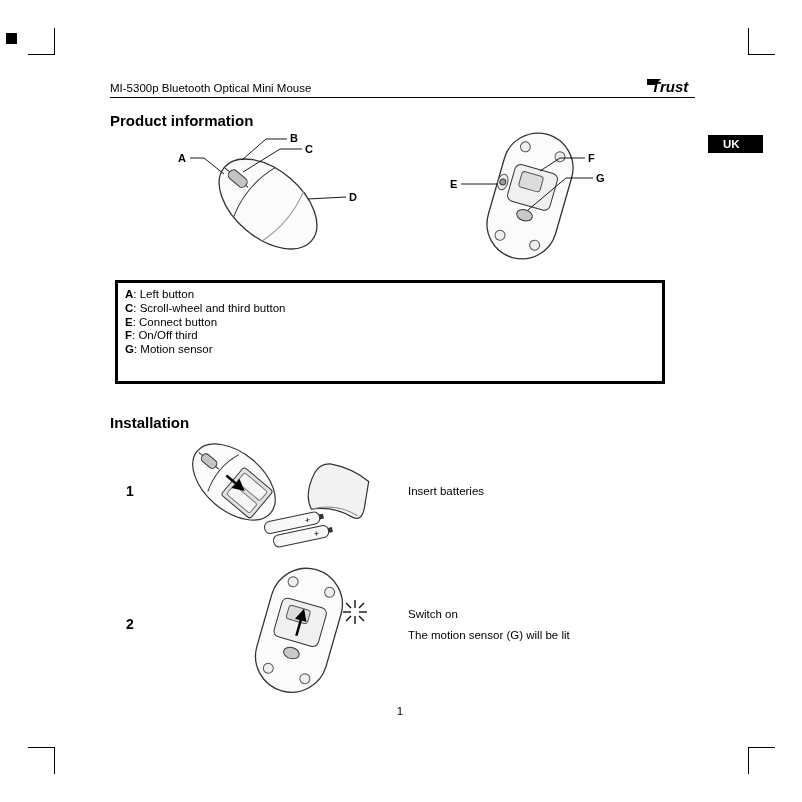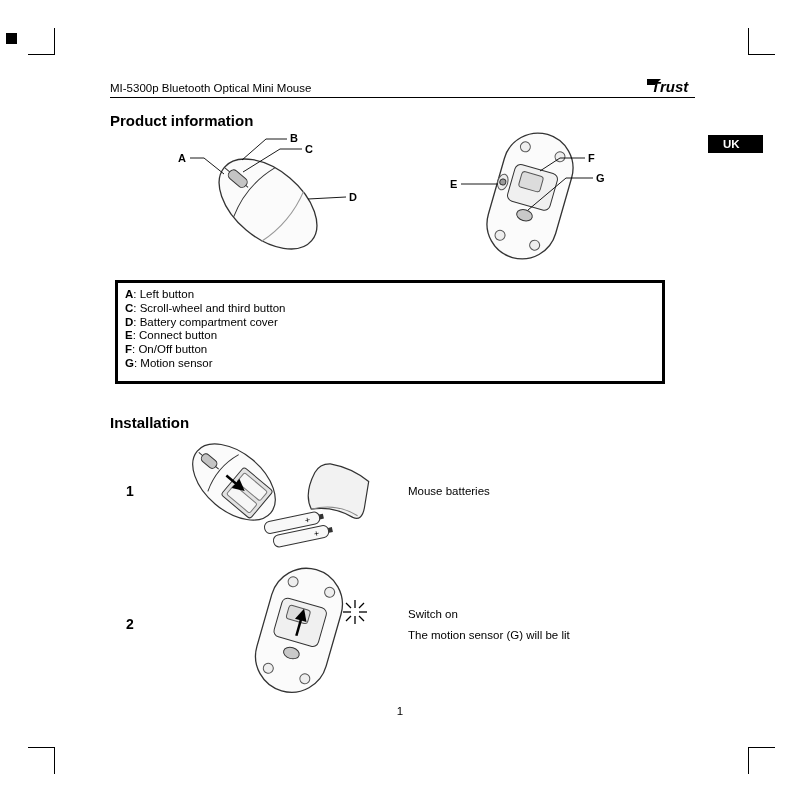--- a/index.html
+++ b/index.html
@@ -89,23 +89,22 @@
     <polyline points="13,60 30,60 50,60" class="thin"></polyline>
     <text x="140" y="38" class="co">F</text>
     <polyline points="137,34 112,34 92,47" class="thin"></polyline>
     <text x="148" y="58" class="co">G</text>
     <polyline points="145,54 118,54 80,86" class="thin"></polyline>
   </svg>
 
   <div class="legend-box" style="left:115px;top:280px;width:550px;height:104px">
     <div><b>A</b><span>: Left button</span></div>
     <div><b>C</b><span>: Scroll-wheel and third button</span></div>
-    <div><b>D</b><span>: Battery compartment cover</span></div>
     <div><b>E</b><span>: Connect button</span></div>
-    <div><b>F</b><span>: On/Off button</span></div>
+    <div><b>F</b><span>: On/Off third</span></div>
     <div><b>G</b><span>: Motion sensor</span></div>
   </div>
 
   <div class="abs heading" style="left:110px;top:414px">Installation</div>
 
   <div class="abs stepnum" style="left:126px;top:483px">1</div>
   <svg class="abs" style="left:166px;top:428px" width="235" height="132" viewBox="0 0 235 132">
     <g transform="rotate(-50 68 54)">
       <ellipse cx="68" cy="54" rx="29" ry="48" fill="#fbfbfb" class="part" stroke-width="1.2"></ellipse>
       <path d="M44,40 Q68,31 92,40" class="part" fill="none"></path>
@@ -123,21 +122,21 @@
       <text x="141" y="94.5" font-size="9">+</text>
       <rect x="106" y="100" width="56" height="12" rx="5.5" fill="#f8f8f8" class="part"></rect>
       <rect x="162" y="103.5" width="4" height="5" fill="#333"></rect>
       <text x="147" y="109.5" font-size="9">+</text>
     </g>
     <g transform="translate(150,28) rotate(18)">
       <path d="M4,16 Q0,40 12,52 Q32,42 54,47 Q64,48 62,34 L58,8 Q38,0 16,3 Q6,6 4,16 Z" fill="#f2f2f2" class="part" stroke-width="1.2"></path>
       <path d="M12,52 Q34,38 58,44" fill="none" stroke="#888"></path>
     </g>
   </svg>
-  <div class="abs bodytext" style="left:408px;top:485px">Mouse batteries</div>
+  <div class="abs bodytext" style="left:408px;top:485px">Insert batteries</div>
 
   <div class="abs stepnum" style="left:126px;top:616px">2</div>
   <svg class="abs" style="left:203px;top:562px" width="210" height="138" viewBox="0 0 210 138">
     <g transform="rotate(16 95 68)">
       <rect x="60" y="5" width="72" height="126" rx="36" fill="#fbfbfb" class="part" stroke-width="1.3"></rect>
       <circle cx="77" cy="23" r="5" fill="#eee" stroke="#555"></circle>
       <circle cx="115" cy="23" r="5" fill="#eee" stroke="#555"></circle>
       <circle cx="77" cy="113" r="5" fill="#eee" stroke="#555"></circle>
       <circle cx="115" cy="113" r="5" fill="#eee" stroke="#555"></circle>
       <rect x="72" y="40" width="46" height="40" rx="6" fill="#f0f0f0" class="part"></rect>

